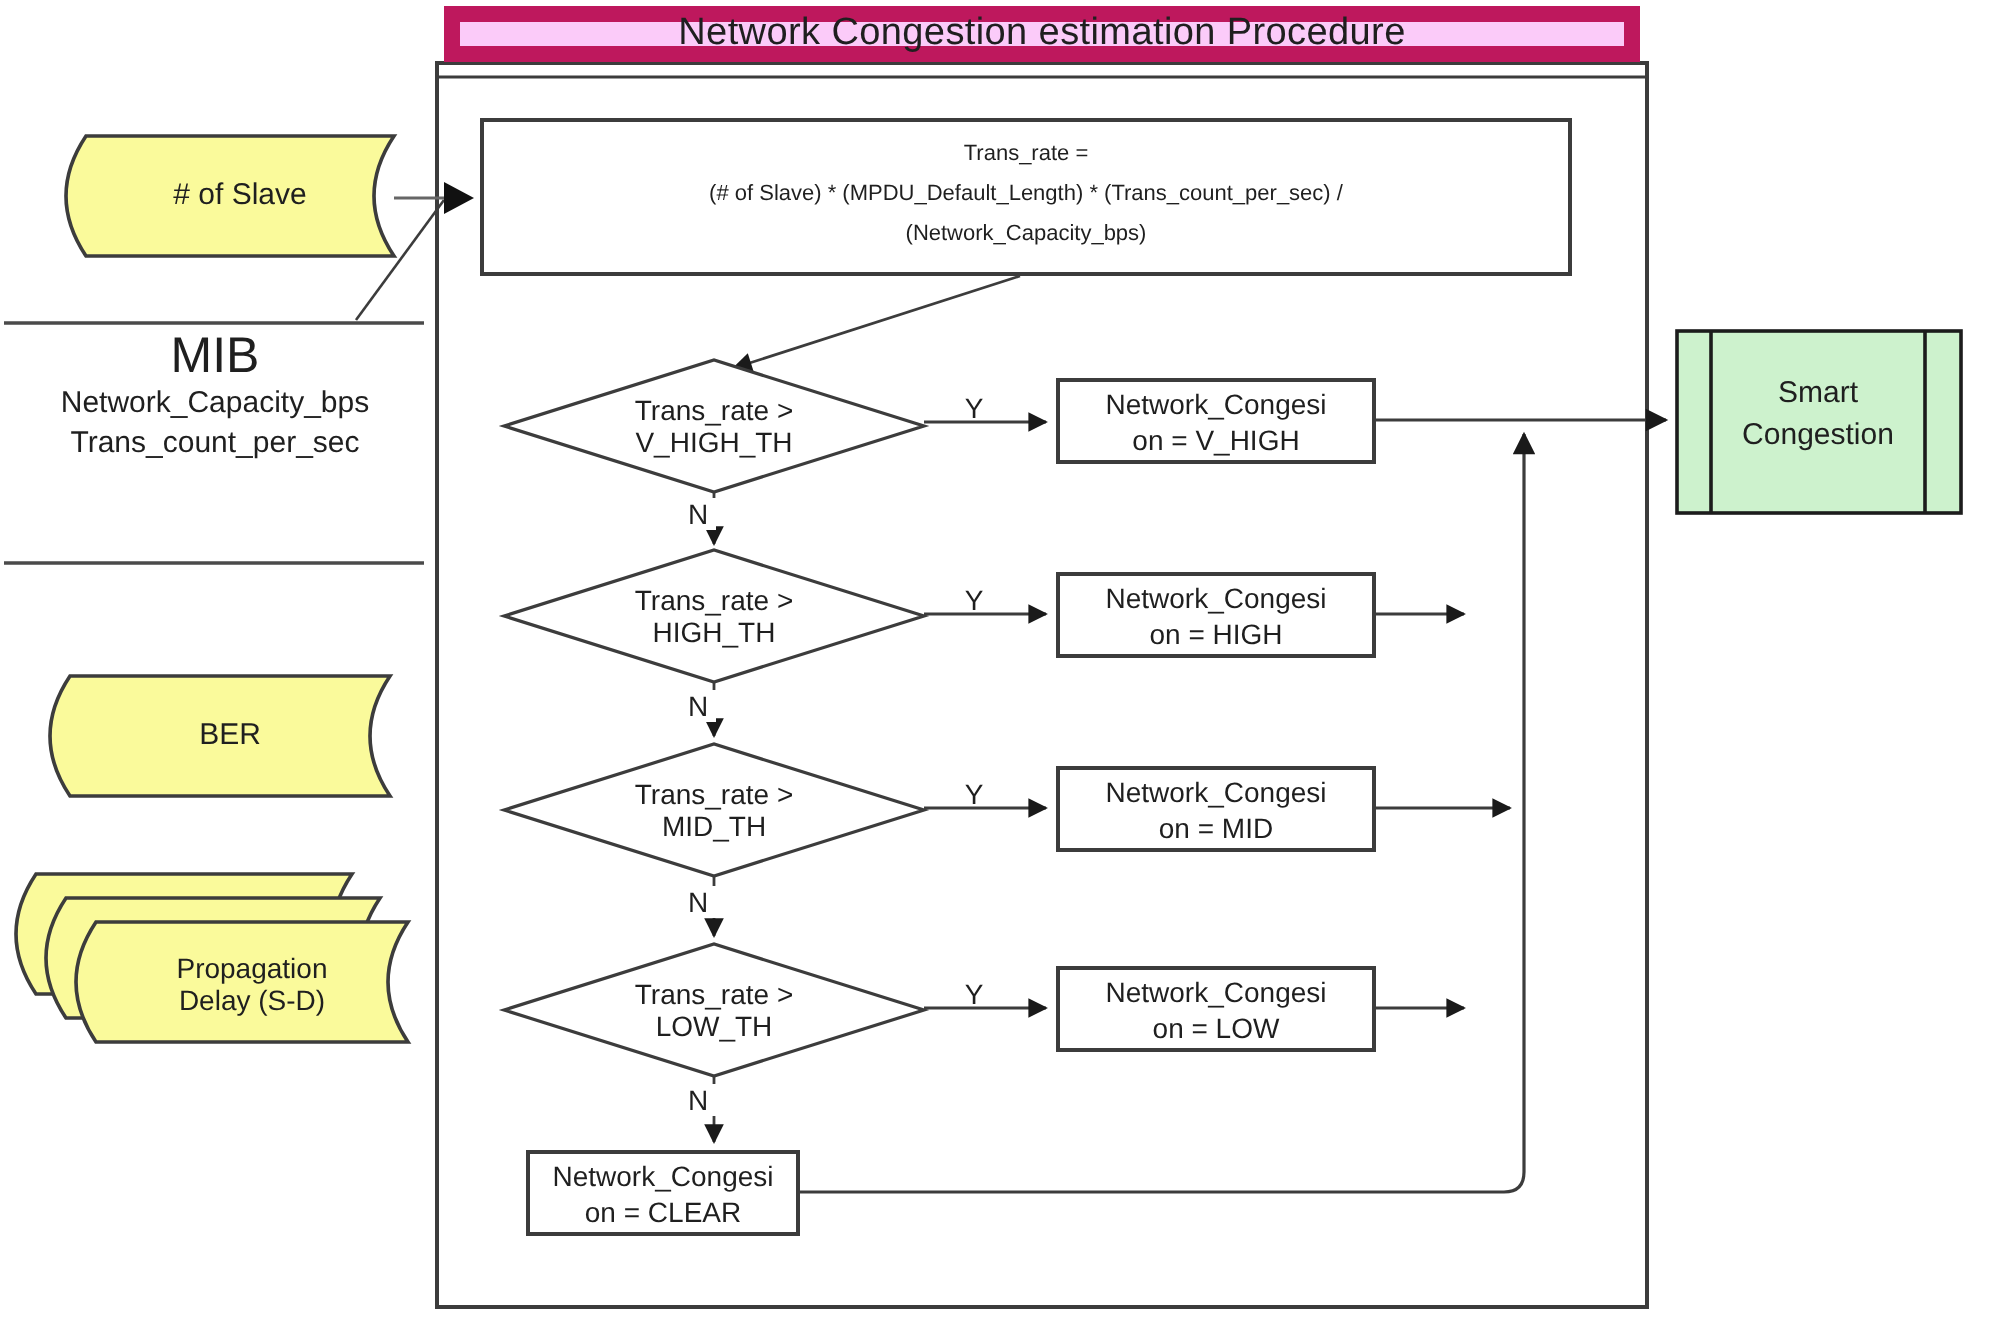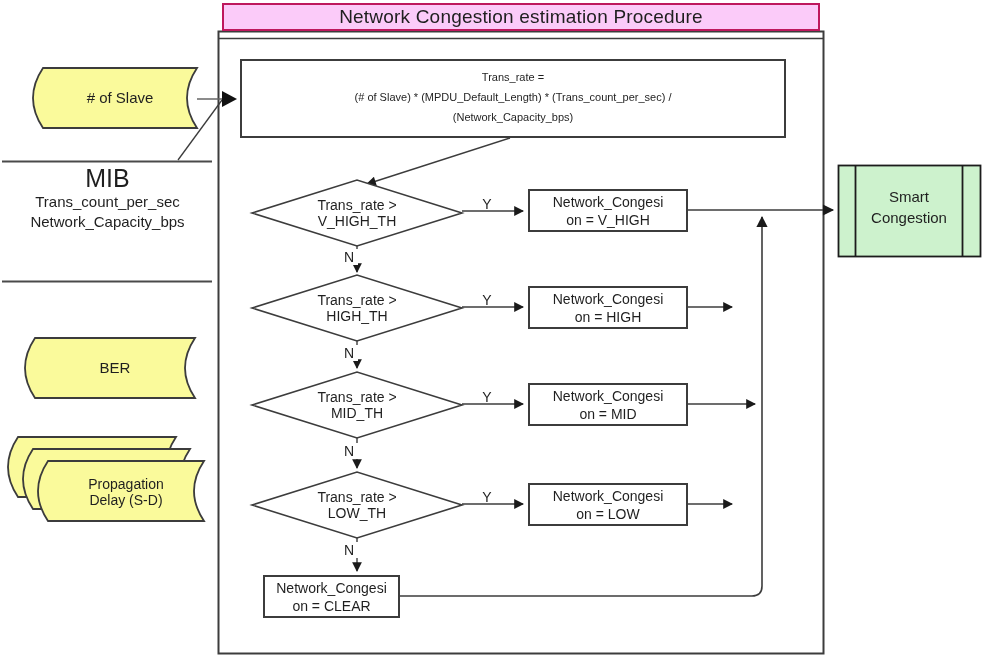--- a/index.html
+++ b/index.html
@@ -1,20 +1,20 @@
 <!DOCTYPE html>
 <html><head>
 <meta charset="utf-8">
 <style>
   html,body{margin:0;padding:0;}
   body{font-family:"Liberation Sans","DejaVu Sans",sans-serif;background:#ffffff;color:#1f1f1f;}
   #stage{position:relative;width:1000px;height:659px;background:#ffffff;overflow:hidden;}
   #wires{position:absolute;left:0;top:0;z-index:1;}
   .abs{position:absolute;z-index:2;}
-  .title-bar{left:222px;top:3px;width:598px;height:28px;border:2px solid #be185d;
+  .title-bar{left:222px;top:3px;width:598px;height:28px;border:8px solid #be185d;
              display:flex;align-items:center;justify-content:center;
              font-size:19px;letter-spacing:.2px;box-sizing:border-box;}
   .formula-box{left:240px;top:59px;width:546px;height:79px;background:#ffffff;
                border:2px solid #3c3c3c;box-sizing:border-box;text-align:center;
                font-size:11px;line-height:20px;padding-top:6px;}
   .dtext{width:160px;left:277px;text-align:center;font-size:14px;line-height:16px;}
   .rbox{left:528px;width:160px;height:43px;background:#ffffff;border:2px solid #3c3c3c;
         box-sizing:border-box;display:flex;flex-direction:column;justify-content:center;
         text-align:center;font-size:14px;line-height:18px;}
   .clear-box{left:263px;top:575px;width:137px;height:43px;background:#ffffff;border:2px solid #3c3c3c;
@@ -88,22 +88,22 @@
 
   <div class="abs formula-box">
     <div>Trans_rate =</div>
     <div>(# of Slave) * (MPDU_Default_Length) * (Trans_count_per_sec) /</div>
     <div>(Network_Capacity_bps)</div>
   </div>
 
   <div class="abs shape-label" style="left:43px;top:89px;width:154px;"># of Slave</div>
   <div class="abs mib-block">
     <div class="mib-title">MIB</div>
+    <div class="mib-item">Network_Capacity_bps</div>
     <div class="mib-item">Trans_count_per_sec</div>
-    <div class="mib-item">Network_Capacity_bps</div>
   </div>
   <div class="abs shape-label" style="left:35px;top:359px;width:160px;">BER</div>
   <div class="abs prop-label">
     <div>Propagation</div>
     <div>Delay (S-D)</div>
   </div>
 
   <div class="abs dtext" style="top:197px;">
     <div>Trans_rate &gt;</div>
     <div>V_HIGH_TH</div>

